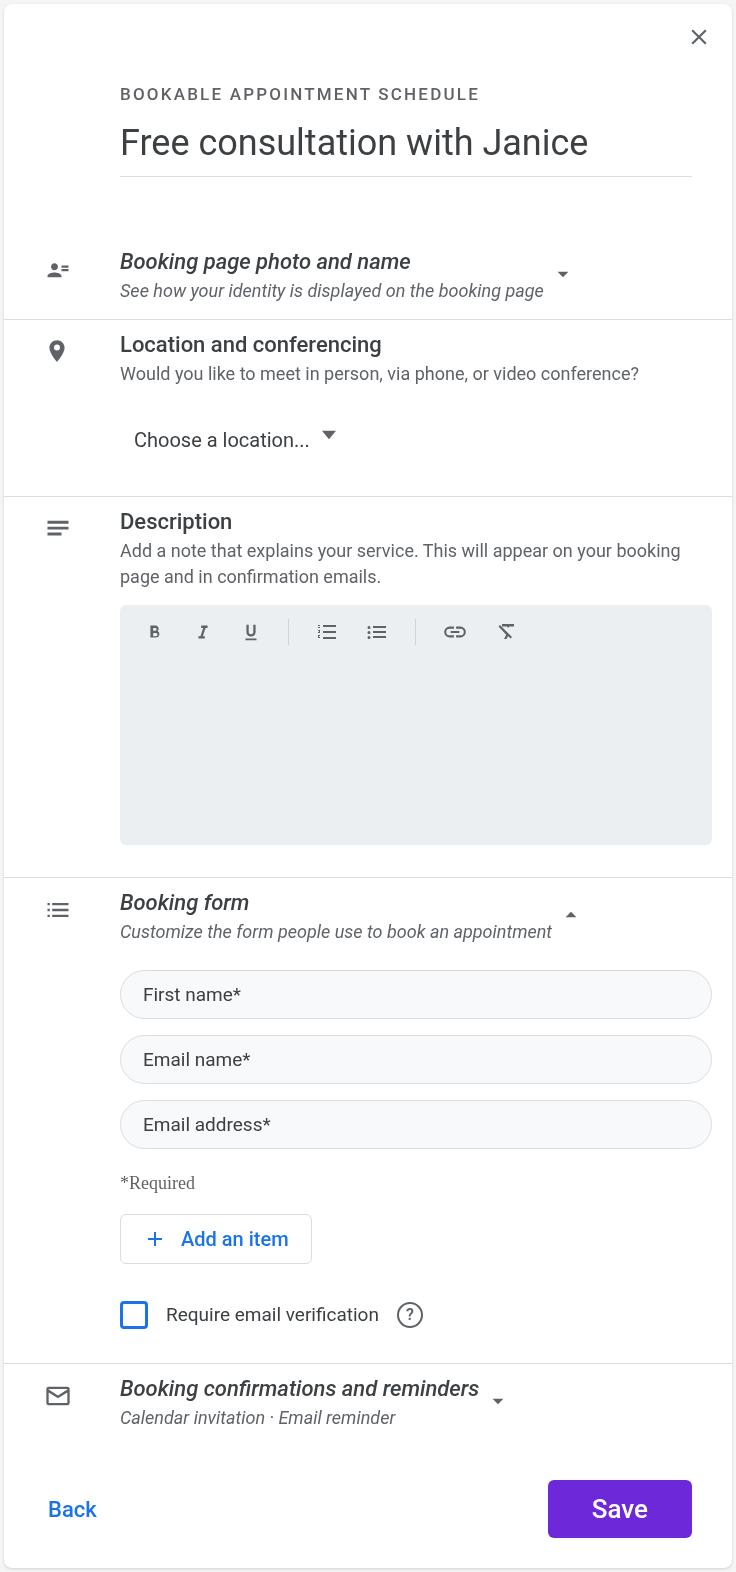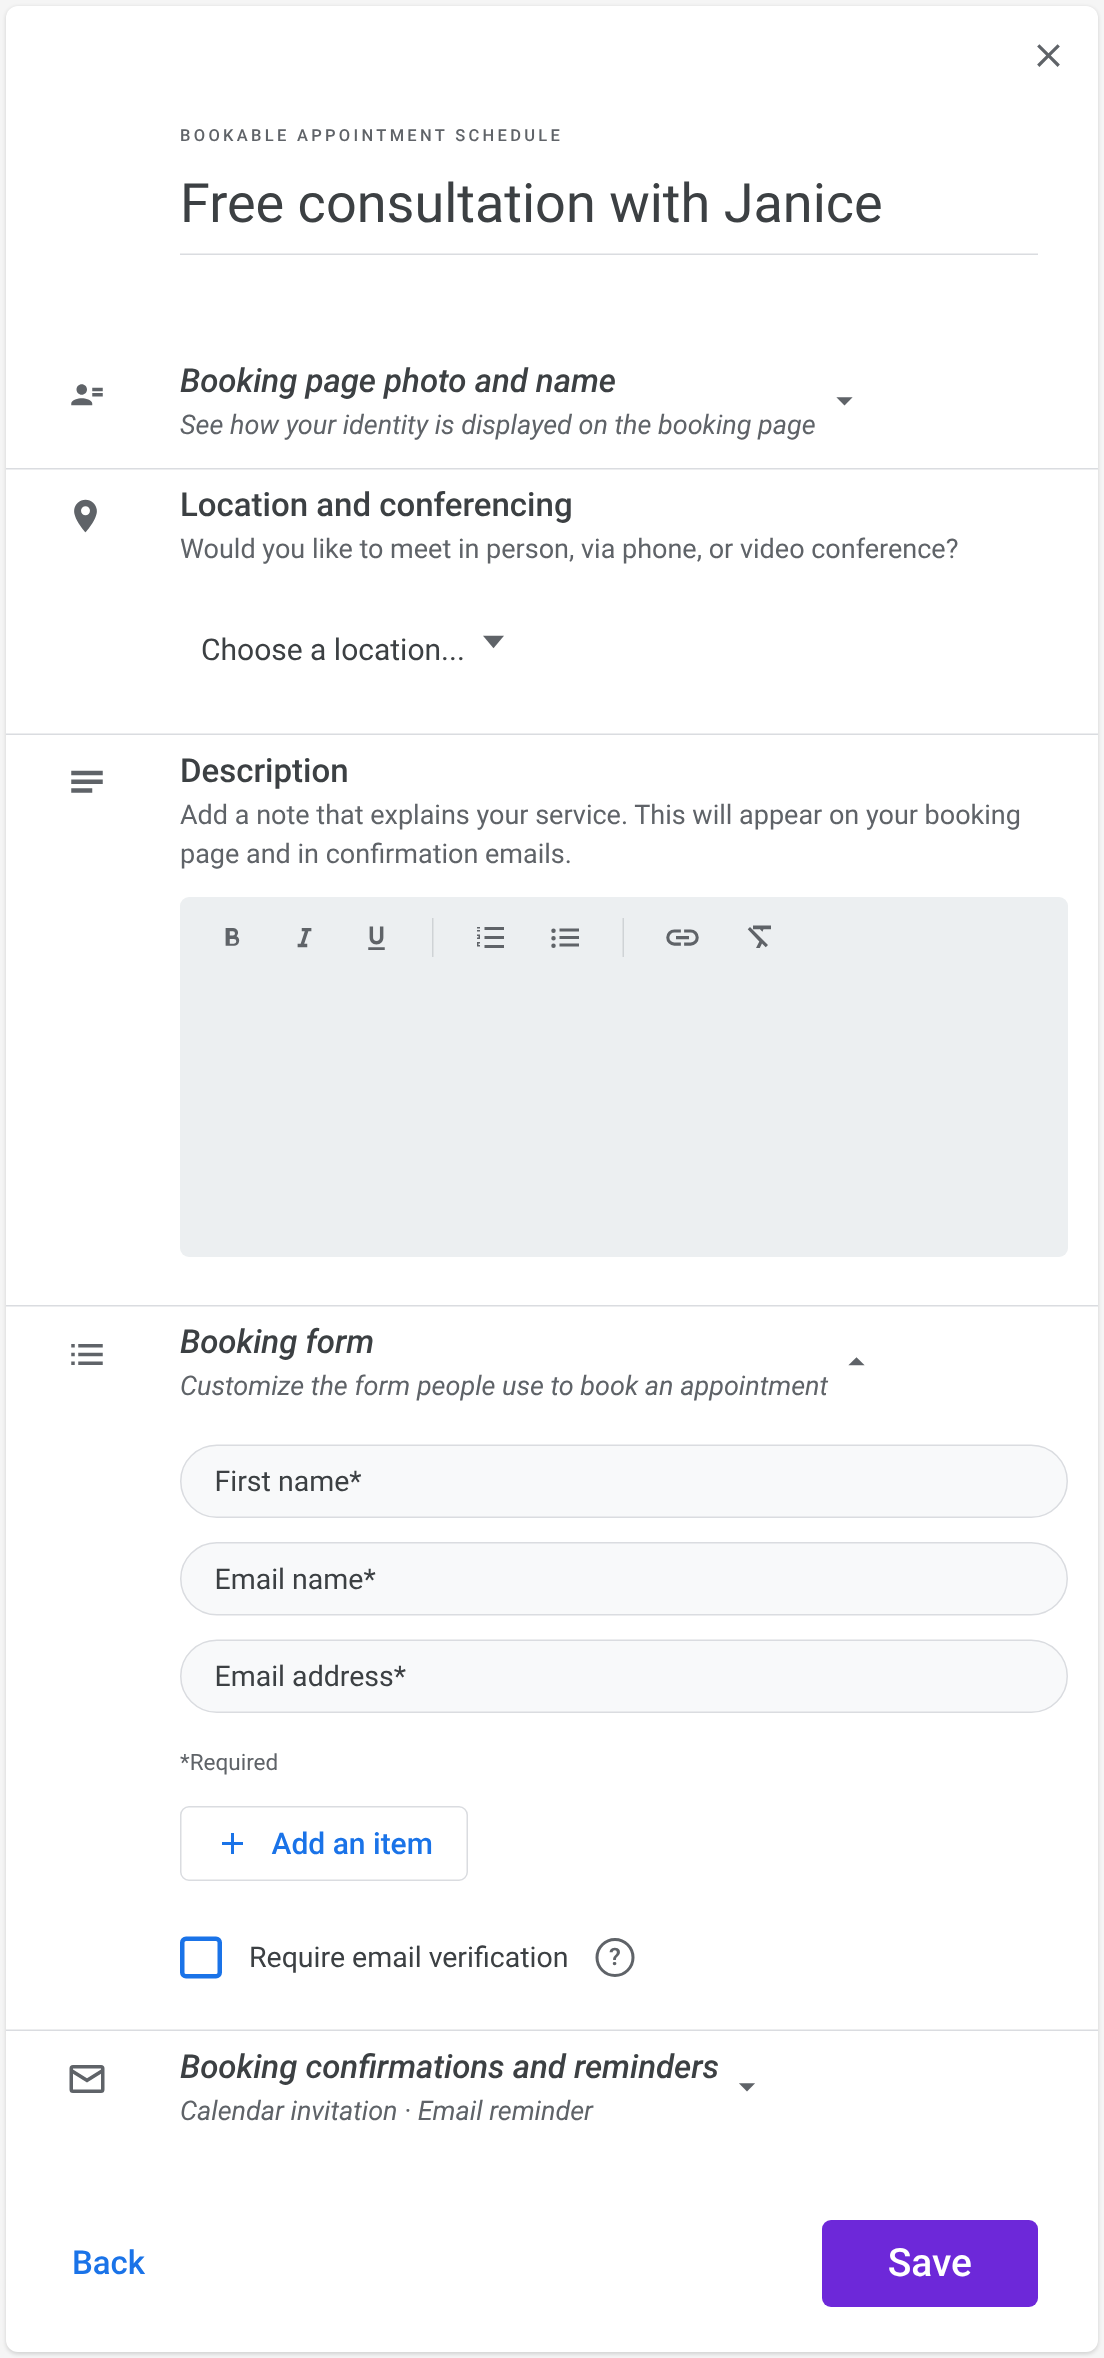--- a/index.html
+++ b/index.html
@@ -29,21 +29,21 @@
     top: 20px;
     right: 20px;
     cursor: pointer;
     color: #5f6368;
   }
   .header-area {
     padding: 80px 40px 0 116px;
   }
   .overline {
     color: #5f6368;
-    font-size: 11px;
+    font-size: 17px;
     letter-spacing: 2.2px;
     font-weight: 500;
     margin-bottom: 18px;
   }
   .title-input {
     width: 100%;
     border: none;
     outline: none;
     font-size: 36px;
     color: #3c4043;
@@ -144,22 +144,23 @@
     align-items: center;
     gap: 14px;
   }
   .chip-icon {
     color: #5f6368;
     cursor: pointer;
     display: flex;
   }
   .required-note {
     margin-top: 24px;
-    font-size: 15px;
-    color: #5f6368;
+    font-size: 18px;
+    color: #5f6368;
+    font-family: Liberation Serif, serif;
   }
   .add-item-btn {
     margin-top: 20px;
     border: 1px solid #dadce0;
     border-radius: 6px;
     padding: 12px 22px;
     display: inline-flex;
     align-items: center;
     gap: 14px;
     color: #1a73e8;

